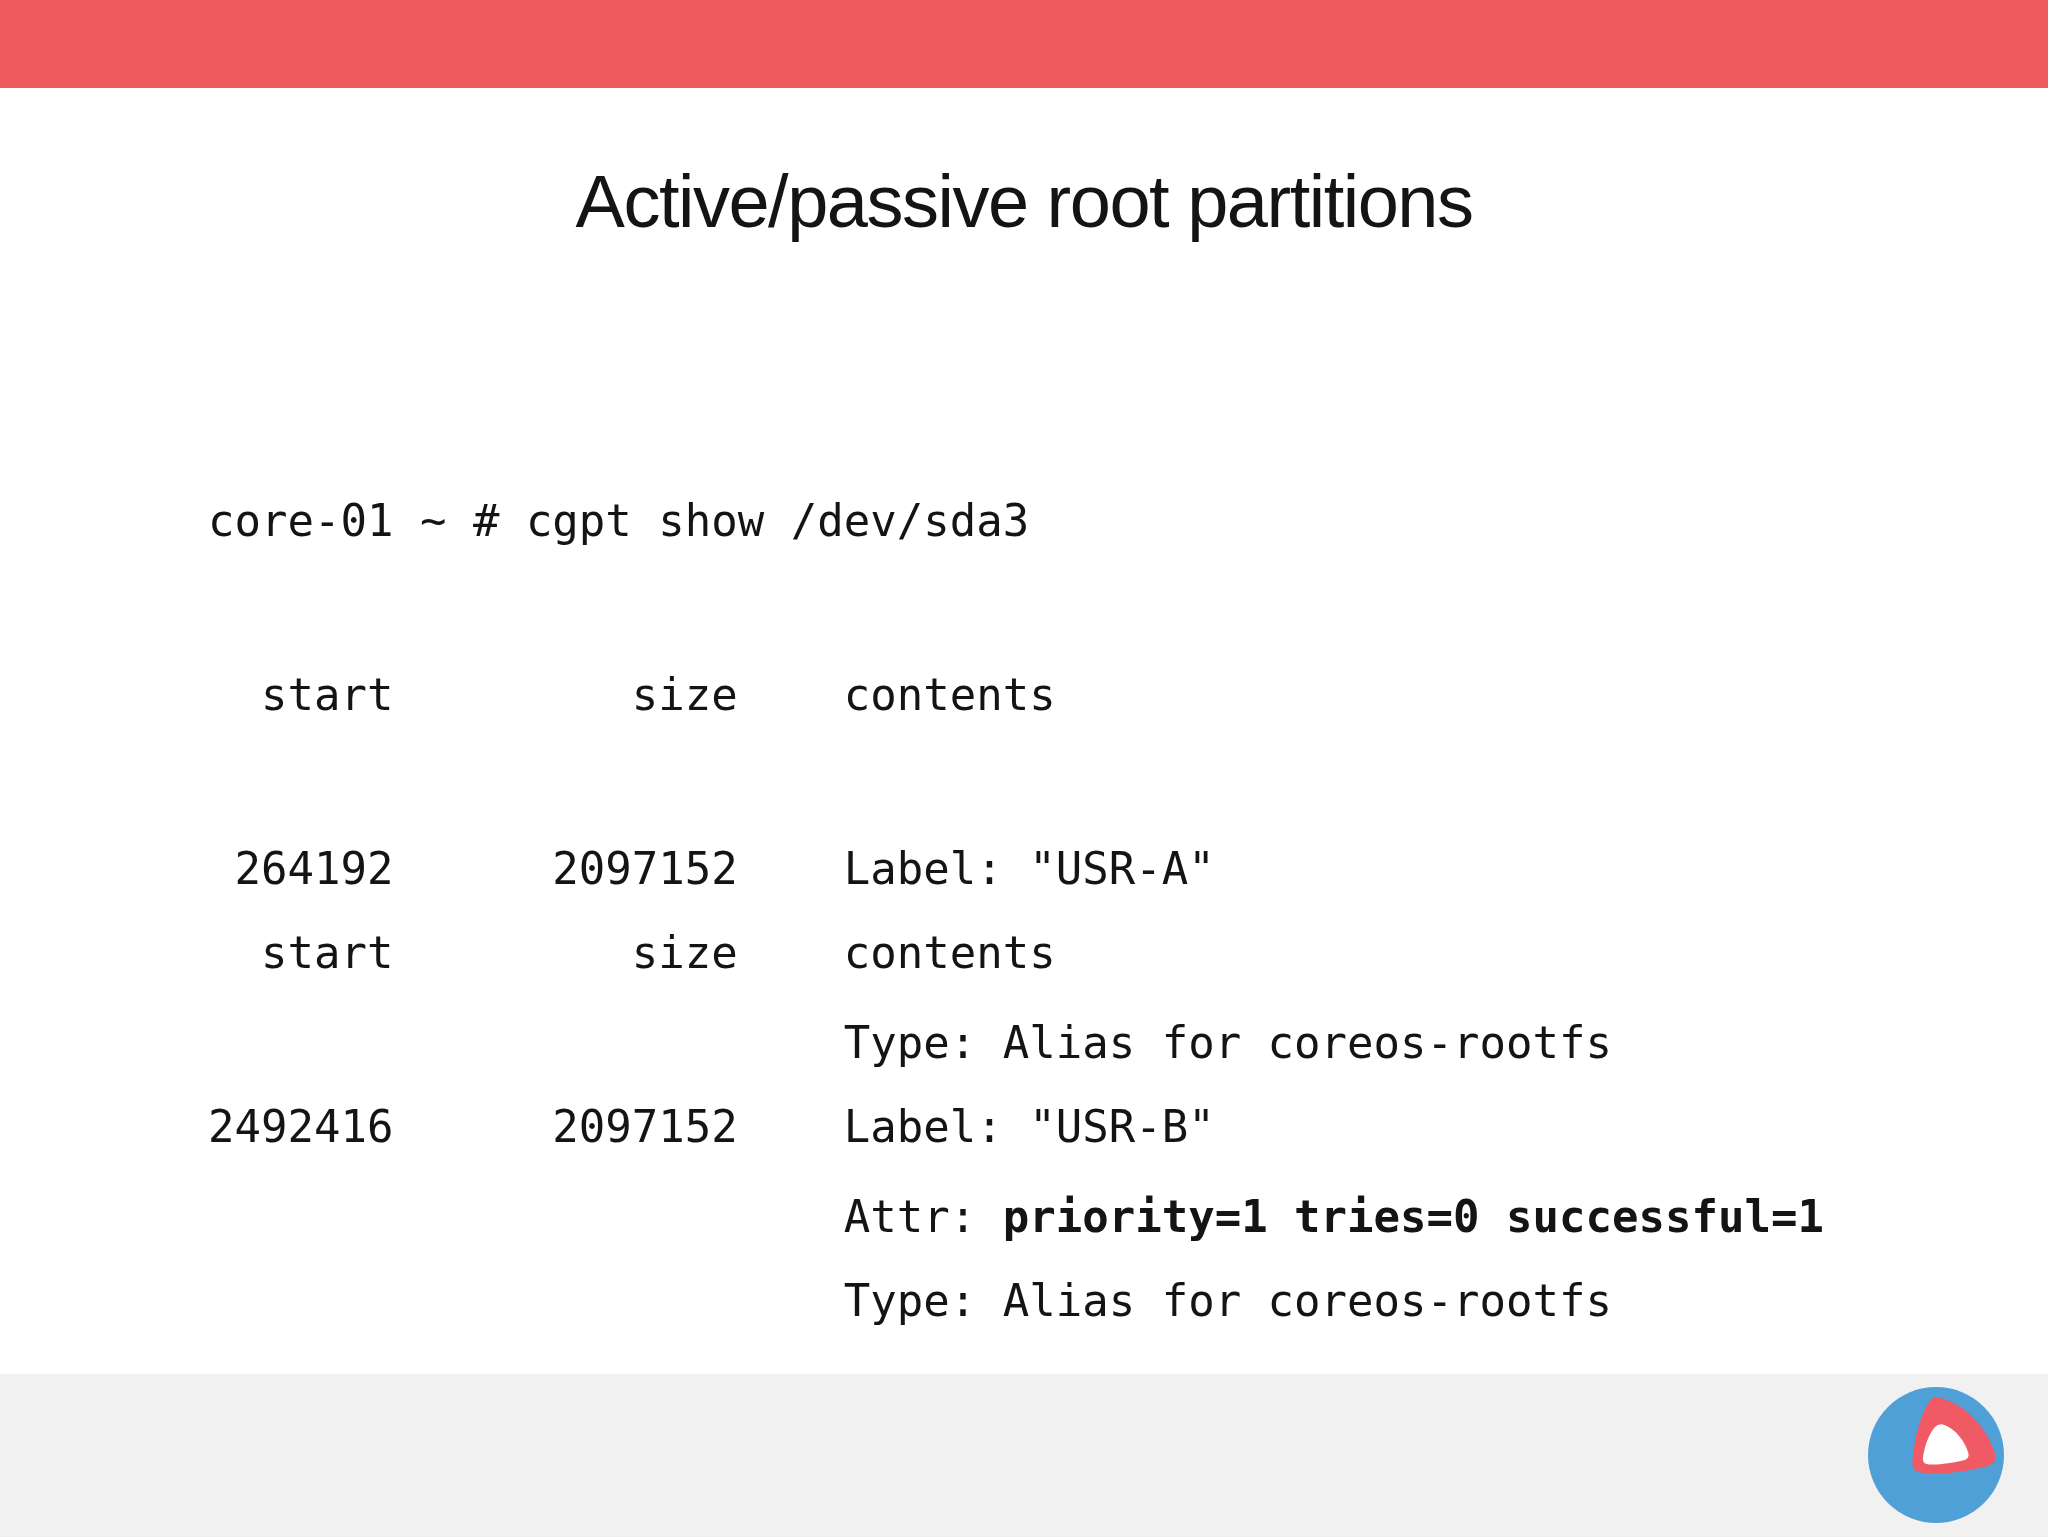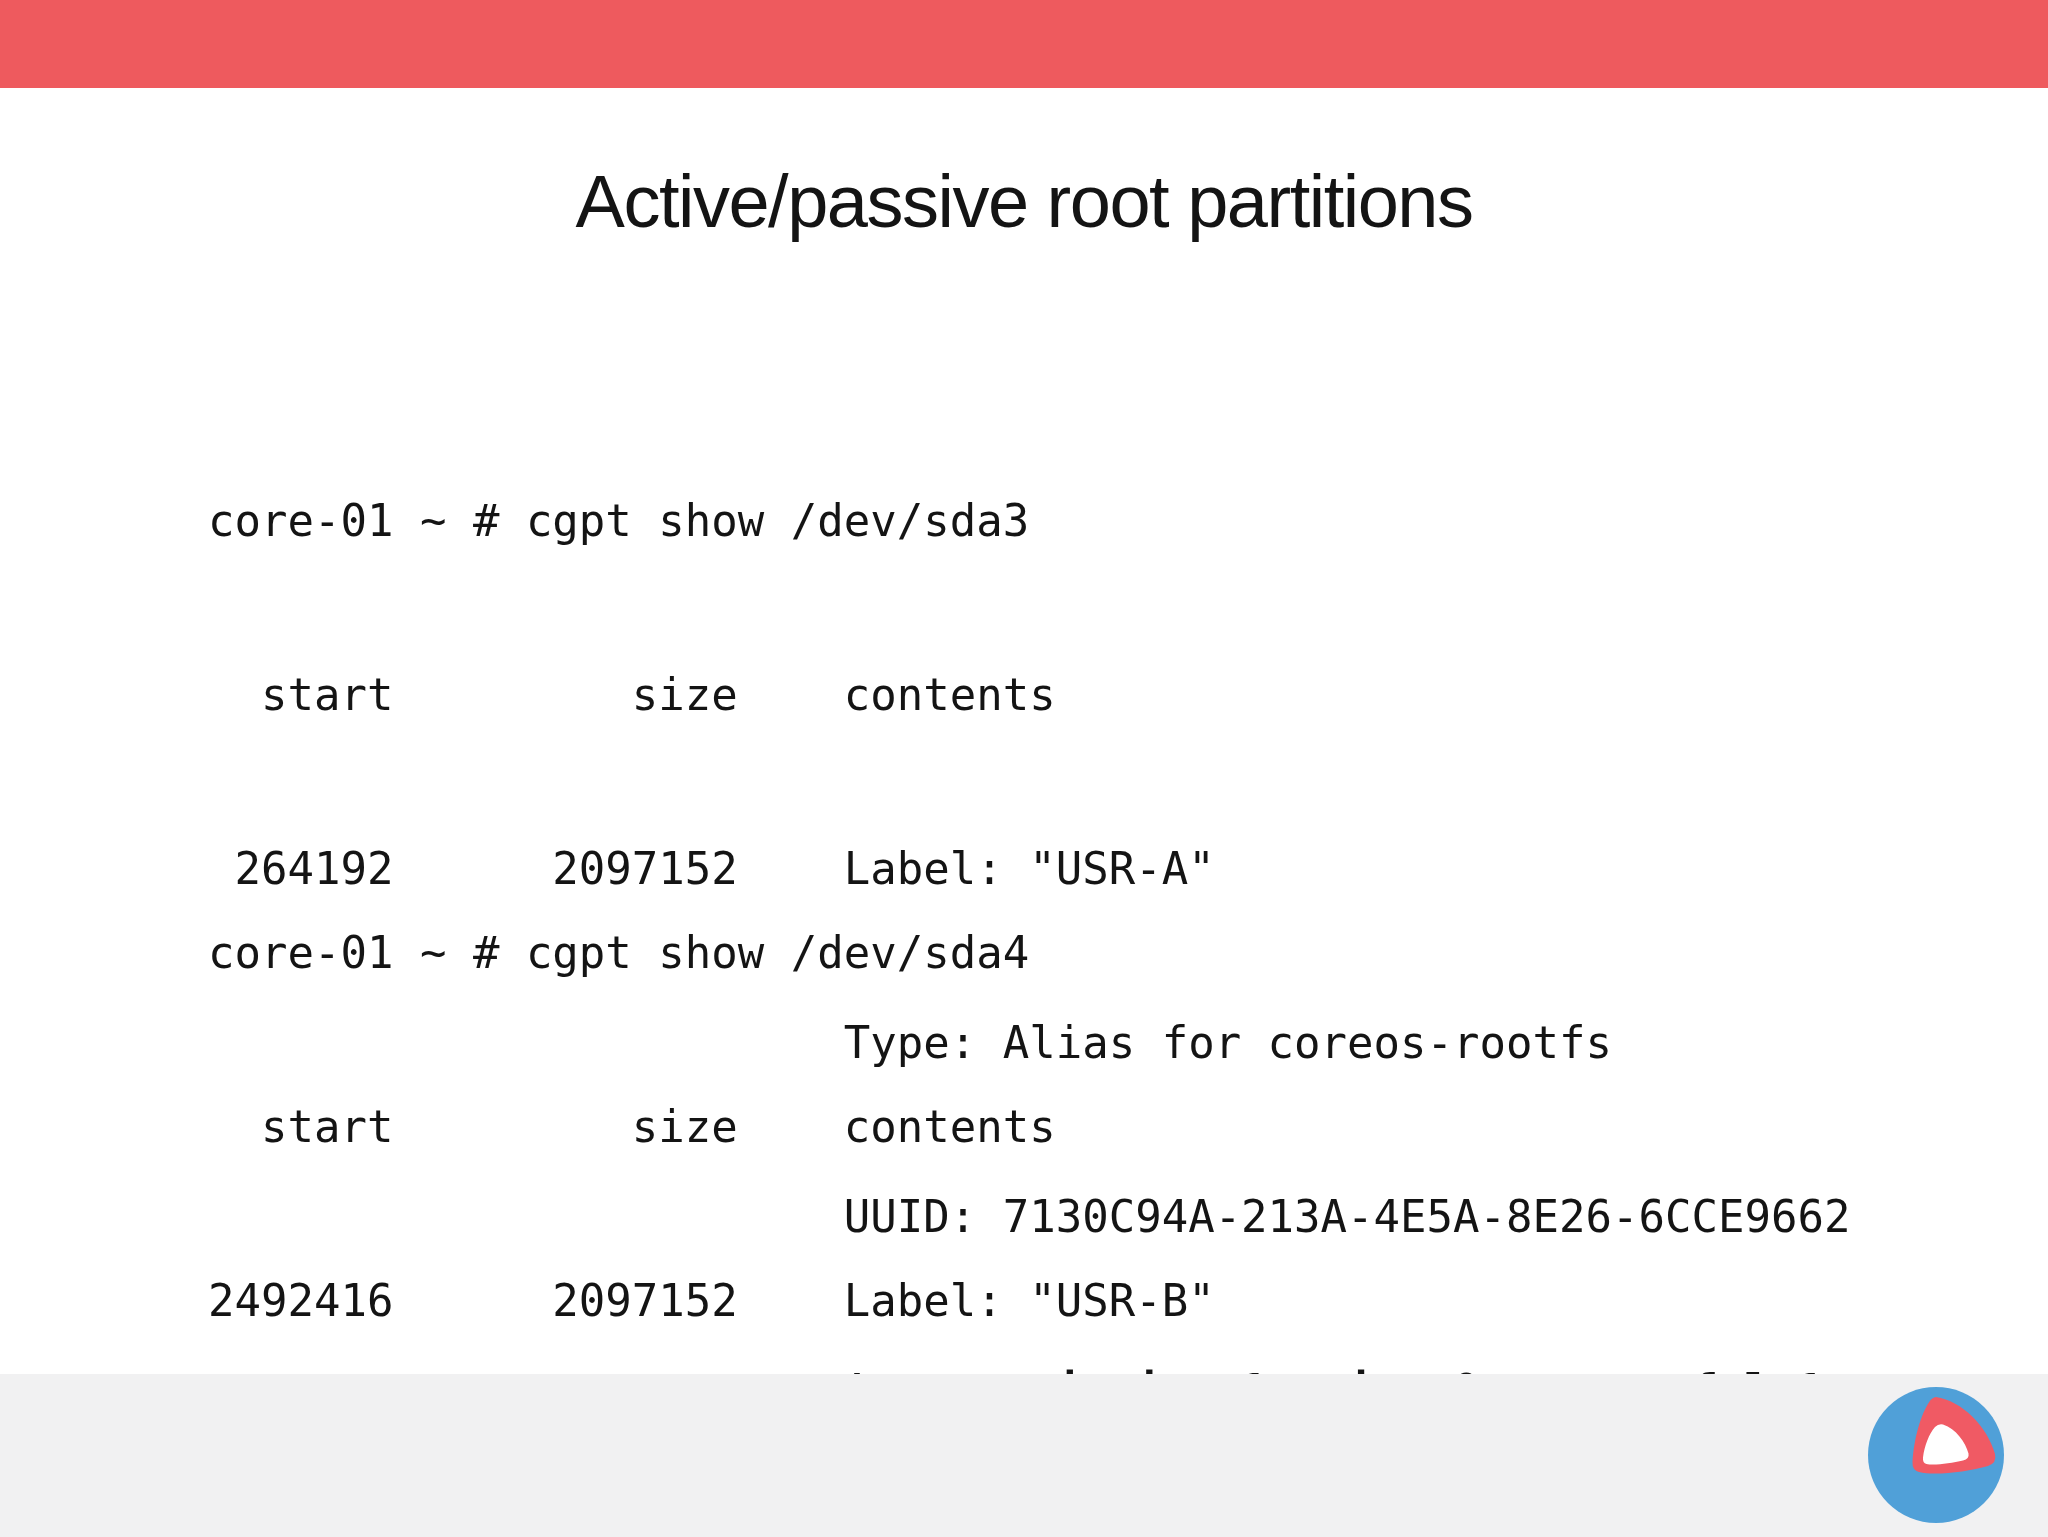--- a/index.html
+++ b/index.html
@@ -61,26 +61,24 @@
 
 <div class="top-bar"></div>
 
 <h1 class="title">Active/passive root partitions</h1>
 
 <div class="term term-block-1">
   <div class="tline">core-01 ~ # cgpt show /dev/sda3</div>
   <div class="tline">  start         size    contents</div>
   <div class="tline"> 264192      2097152    Label: "USR-A"</div>
   <div class="tline">                        Type: Alias for coreos-rootfs</div>
-  <div class="tline">                        UUID: 7130C94A-213A-4E5A-8E26-6CCE9662</div>
   <div class="tline"><span>                        Attr: </span><span class="attr-bold">priority=1 tries=0 successful=1</span></div>
 </div>
 
 <div class="term term-block-2">
-  <div class="tline">core-01 ~ # cgpt show /dev/sda4</div>
   <div class="tline">  start         size    contents</div>
   <div class="tline">2492416      2097152    Label: "USR-B"</div>
   <div class="tline">                        Type: Alias for coreos-rootfs</div>
   
   
 </div>
 
 <div class="footer"></div>
 
 <svg class="logo" viewBox="0 0 136 136" xmlns="http://www.w3.org/2000/svg">

